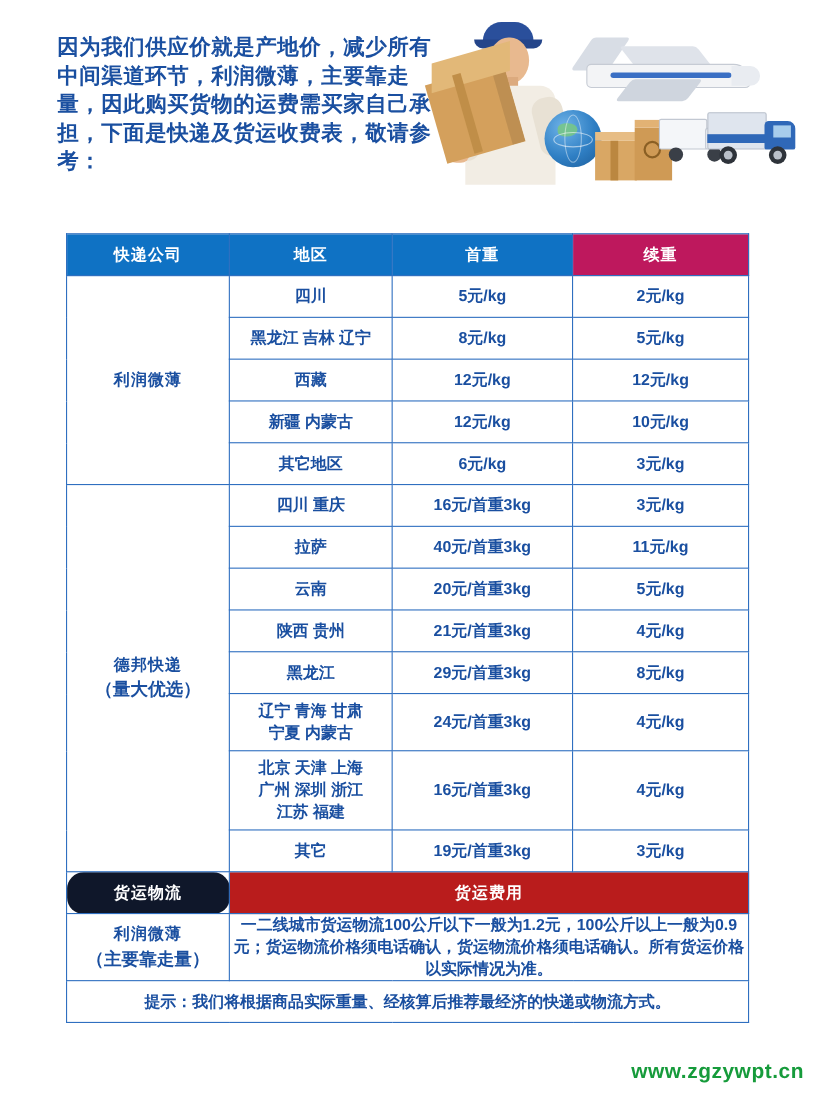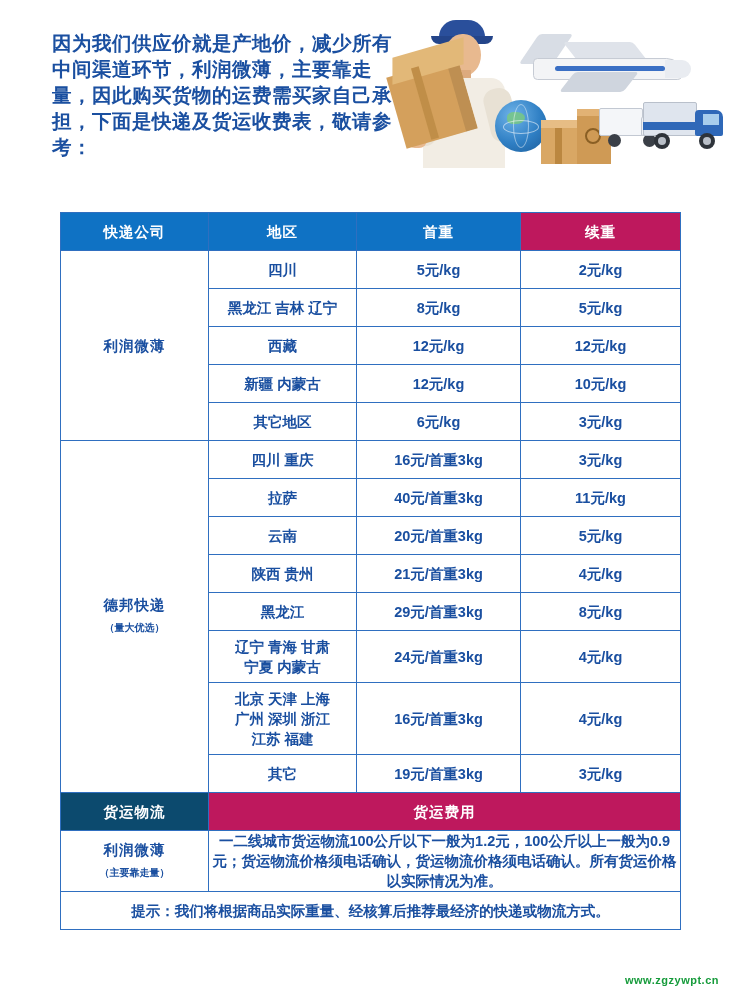--- a/index.html
+++ b/index.html
@@ -156,46 +156,46 @@
     color: #1a4fa0;
     font-size: 14.5px;
     font-weight: 700;
     padding: 0;
     height: 38px;
     line-height: 20px;
   }
   .hd-blue { background:#0f72c4; color:#ffffff !important; font-size:16px; letter-spacing:1px; height:40px; }
   .hd-orange { background:#be185d; color:#ffffff !important; font-size:16px; letter-spacing:1px; height:40px; }
   .carrier { font-size: 16px; letter-spacing: 1px; }
-  .carrier .sub { display:block; font-size: 10px; font-weight: 700; letter-spacing:0; margin-top:3px; }
+  .carrier .sub { display:block; font-size: 16px; font-weight: 700; letter-spacing:0; margin-top:3px; }
   .multi { line-height: 19px; font-size: 14px; }
-  .freight-head-blue { background:#0c4a6e; color:#fff !important; font-size:16px; letter-spacing:1px; }
-  .freight-head-orange { background:#be185d; color:#fff !important; font-size:16px; letter-spacing:1px; }
+  .freight-head-blue { background:#0f172a; color:#fff !important; font-size:16px; letter-spacing:1px;border-radius:15px; }
+  .freight-head-orange { background:#b91c1c; color:#fff !important; font-size:16px; letter-spacing:1px; }
   .freight-body {
     text-align: left;
     padding: 9px 12px;
     font-size: 14px;
     line-height: 24px;
     font-weight: 700;
     height: auto;
   }
   .tip-row td {
     text-align: left;
     padding: 9px 12px;
     font-size: 13.5px;
     font-weight: 700;
     height: auto;
   }
 
   
   .footer-url {
     position: absolute;
-    right: 20px; bottom: 14px;
+    right: 8px; bottom: 14px;
     color: #169b3b;
-    font-size: 11px;
+    font-size: 19px;
     font-weight: 700;
     letter-spacing: 0.5px;
   }
 </style>
 </head>
 <body>
 
 <div id="page">
 
   <div class="header">

